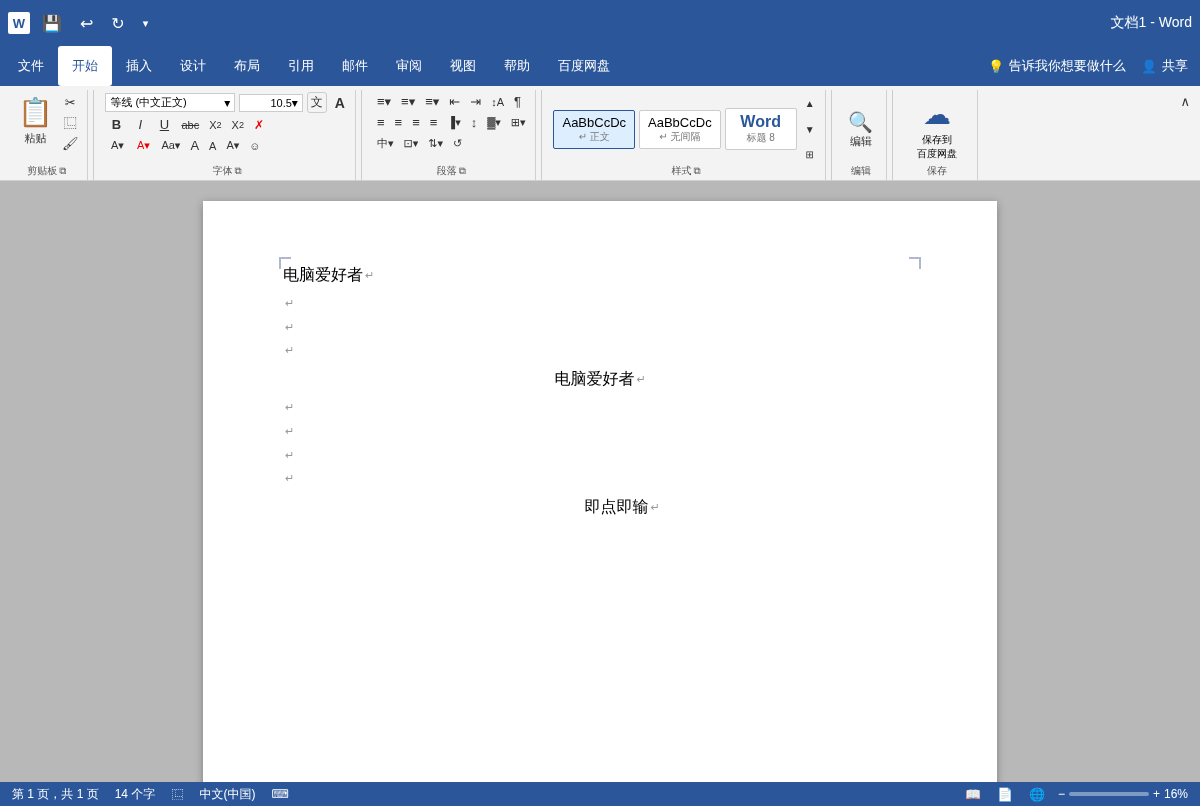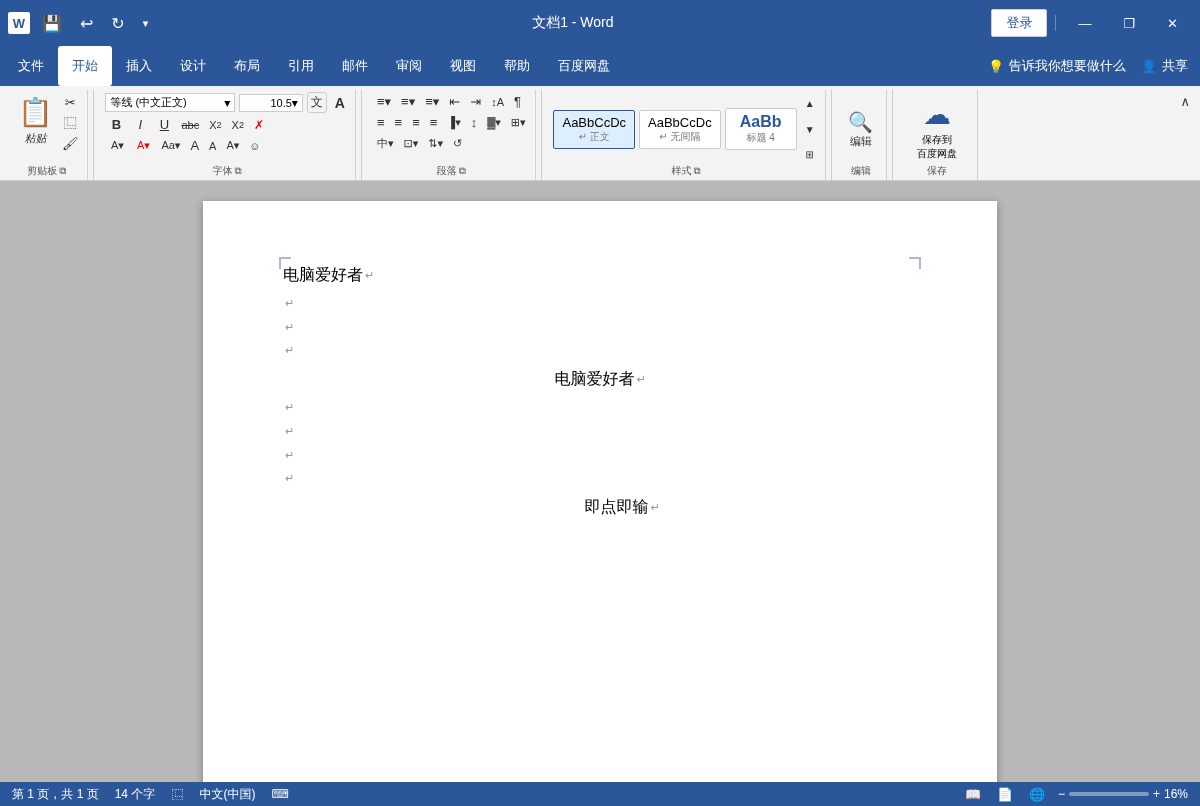--- a/index.html
+++ b/index.html
@@ -215,27 +215,20 @@
 <div class="title-bar">
   <div class="title-bar-left">
     <div class="title-icon" style="background:#fff;color:#2b579a;font-weight:bold;font-size:13px;width:22px;height:22px;">W</div>
     <button class="qat-btn">💾</button>
     <button class="qat-btn">↩</button>
     <button class="qat-btn">↻</button>
     <button class="qat-btn" style="font-size:11px;">▾</button>
   </div>
   <div class="title-bar-center">
     <span>文档1 - Word</span>
-  </div>
-  <div class="title-bar-right">
-    <button class="login-btn">登录</button>
-    <div class="divider"></div>
-    <button class="win-btn">—</button>
-    <button class="win-btn">❐</button>
-    <button class="win-btn close">✕</button>
   </div>
 </div>
 
 <div class="menu-bar">
   <div class="menu-item">文件</div>
   <div class="menu-item active">开始</div>
   <div class="menu-item">插入</div>
   <div class="menu-item">设计</div>
   <div class="menu-item">布局</div>
   <div class="menu-item">引用</div>
@@ -255,21 +248,21 @@
   </div>
 </div>
 
 <div class="ribbon">
   <div class="ribbon-row">
 
     <div class="ribbon-group" style="flex-direction:column; align-items:center;">
       <div style="display:flex; align-items:flex-start; flex:1;">
         <button class="paste-btn" style="flex-direction:column;align-items:center;">
           <span style="font-size:28px;">📋</span>
-          <span style="font-size:11px;margin-top:2px;font-style:italic;">粘贴</span>
+          <span style="font-size:11px;margin-top:2px;">粘贴</span>
         </button>
         <div class="clipboard-sub" style="display:flex;flex-direction:column;gap:3px;margin-top:2px;">
           <button class="ribbon-btn" style="font-size:13px;">✂</button>
           <button class="ribbon-btn" style="font-size:13px;">⿺</button>
           <button class="ribbon-btn" style="font-size:13px;">🖌</button>
         </div>
       </div>
       <div class="ribbon-group-label">
         <span>剪贴板</span>
         <span style="cursor:pointer;">⧉</span>
@@ -359,22 +352,22 @@
       <div style="display:flex;gap:4px;align-items:center;flex:1;padding-top:4px;">
         <div class="style-card active">
           <div style="font-size:13px;">AaBbCcDc</div>
           <div class="style-card-label">↵ 正文</div>
         </div>
         <div class="style-card">
           <div style="font-size:13px;">AaBbCcDc</div>
           <div class="style-card-label">↵ 无间隔</div>
         </div>
         <div class="style-card">
-          <div style="font-size:16px;font-weight:bold;color:#2b579a;">AaBb</div>
-          <div class="style-card-label">标题 4</div>
+          <div style="font-size:16px;font-weight:bold;color:#2b579a;">Word</div>
+          <div class="style-card-label">标题 8</div>
         </div>
         <div style="display:flex;flex-direction:column;justify-content:space-between;height:100%;">
           <button class="ribbon-btn" style="font-size:10px;">▲</button>
           <button class="ribbon-btn" style="font-size:10px;">▼</button>
           <button class="ribbon-btn" style="font-size:10px;">⊞</button>
         </div>
       </div>
       <div class="ribbon-group-label">
         <span>样式</span>
         <span style="cursor:pointer;">⧉</span>

